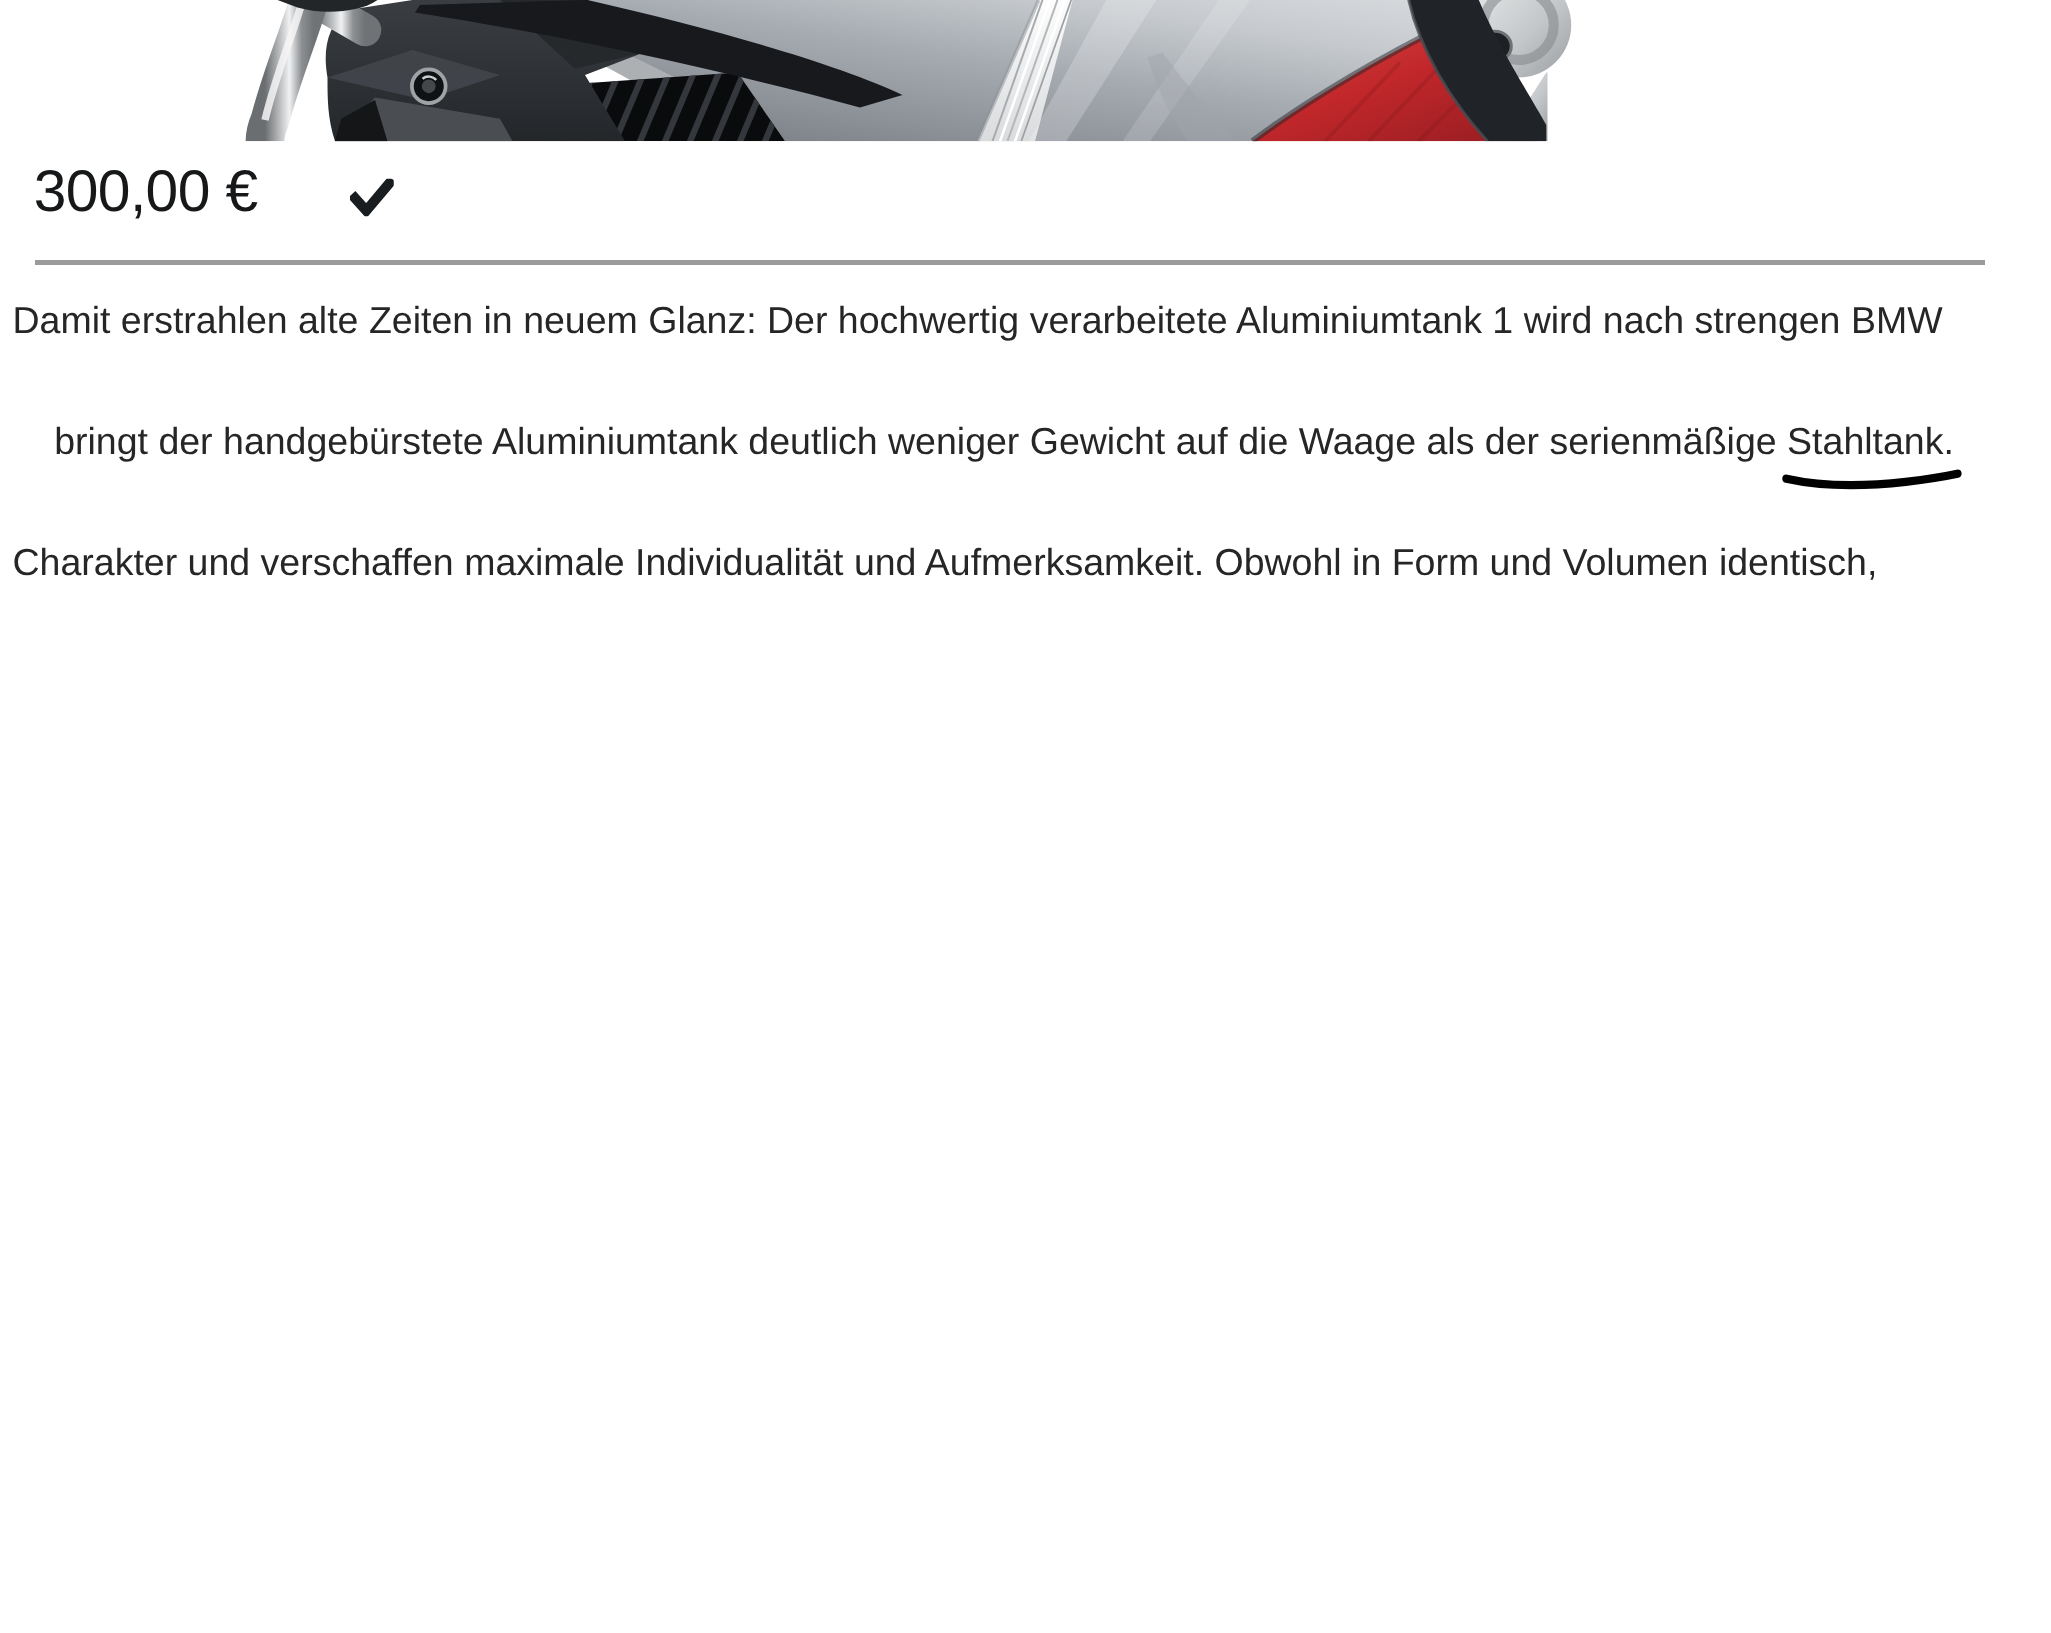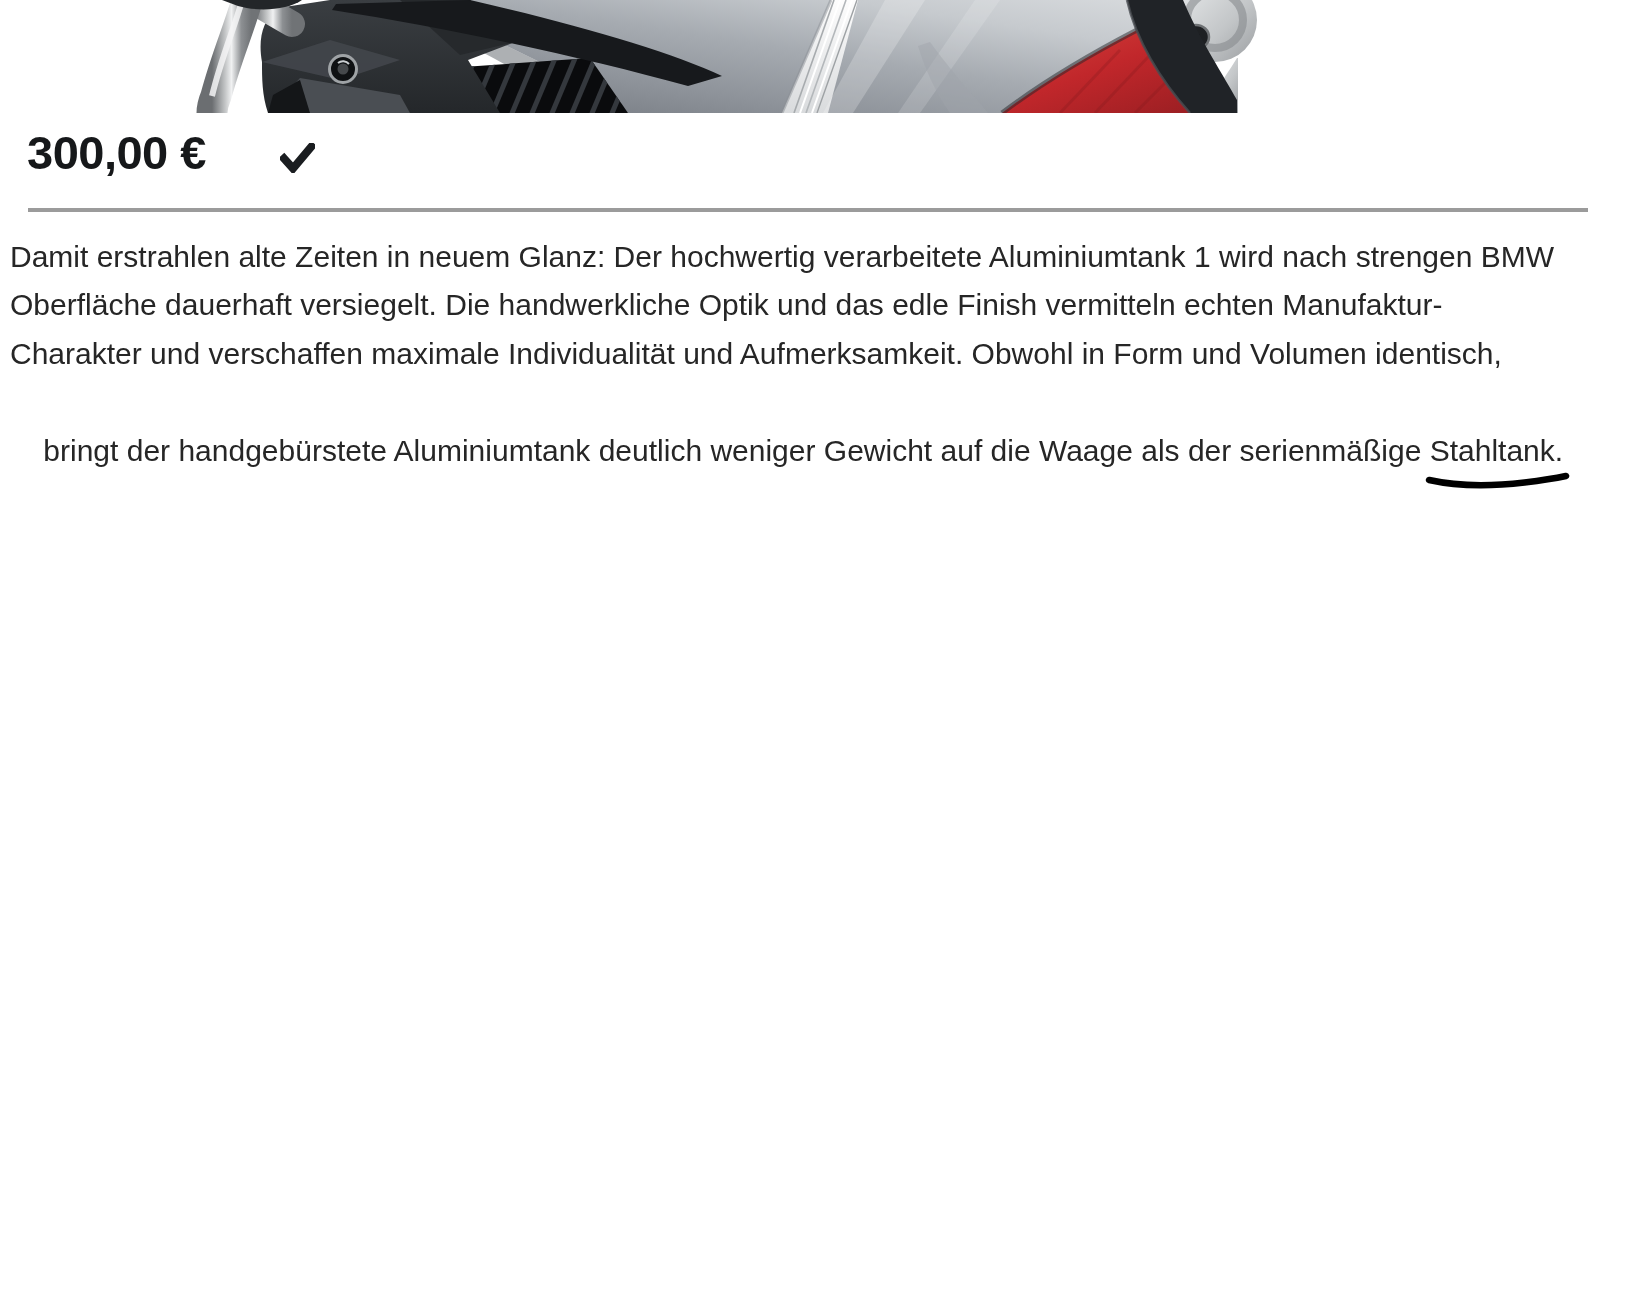--- a/index.html
+++ b/index.html
@@ -10,21 +10,21 @@
     font-family:"Liberation Sans", sans-serif;
     overflow:hidden;
   }
   .photo {
     position:absolute; top:0; left:0;
     width:1641px; height:113px;
     display:block;
   }
   .price {
     position:absolute; top:129px; left:27px;
-    font-size:47px; font-weight:700;
+    font-size:47px; font-weight:400;
     color:#16181a; letter-spacing:-0.5px; line-height:1;
     white-space:pre;
   }
   .check {
     position:absolute; top:143px; left:280px;
     width:35px; height:30px; display:block;
   }
   .divider {
     position:absolute; top:208px; left:28px;
     width:1560px; height:4px;
@@ -165,20 +165,19 @@
 
 <div class="price">300,00 €</div>
 <svg class="check" viewBox="0 0 35 30" xmlns="http://www.w3.org/2000/svg" aria-hidden="true">
   <path d="M4,15.5 L13,25.5 L31.5,3.5" fill="none" stroke="#1a1d20" stroke-width="8" stroke-linecap="square"></path>
 </svg>
 
 <div class="divider"></div>
 
 <div class="description">
   <div class="line">Damit erstrahlen alte Zeiten in neuem Glanz: Der hochwertig verarbeitete Aluminiumtank 1 wird nach strengen BMW</div>
-  <div class="line">Oberfläche dauerhaft versiegelt. Die handwerkliche Optik und das edle Finish vermitteln echten Manufaktur-</div>
-  <div class="line">Charakter und verschaffen maximale Individualität und Aufmerksamkeit. Obwohl in Form und Volumen identisch,</div>
   <div class="line">
     <span>bringt der handgebürstete Aluminiumtank deutlich weniger Gewicht auf die Waage als der serienmäßige </span><span class="stahltank"><span>Stahltank</span><svg class="scrawl" viewBox="0 0 140 18" preserveAspectRatio="none" xmlns="http://www.w3.org/2000/svg" aria-hidden="true">
           <path d="M4,8 C30,14 62,14.5 96,10.5 C112,8.5 127,6 136,4" fill="none" stroke="#000000" stroke-width="6.5" stroke-linecap="round"></path>
         </svg></span><span>.</span>
   </div>
+  <div class="line">Charakter und verschaffen maximale Individualität und Aufmerksamkeit. Obwohl in Form und Volumen identisch,</div>
 </div>
 
 </body></html>

